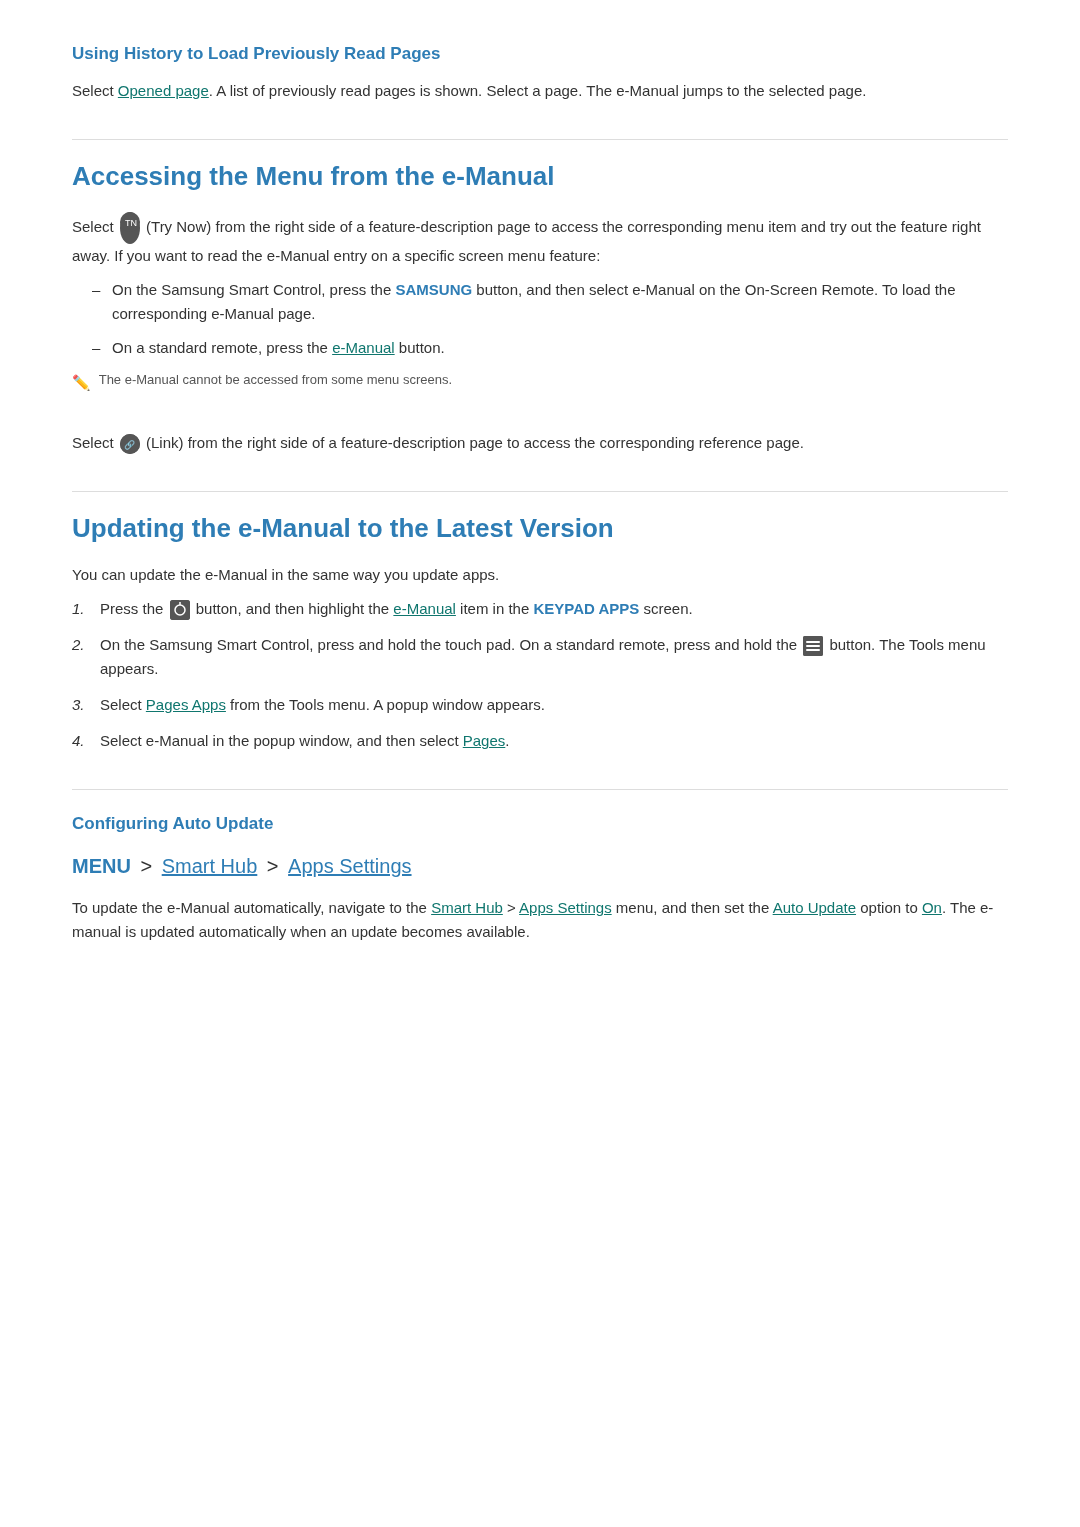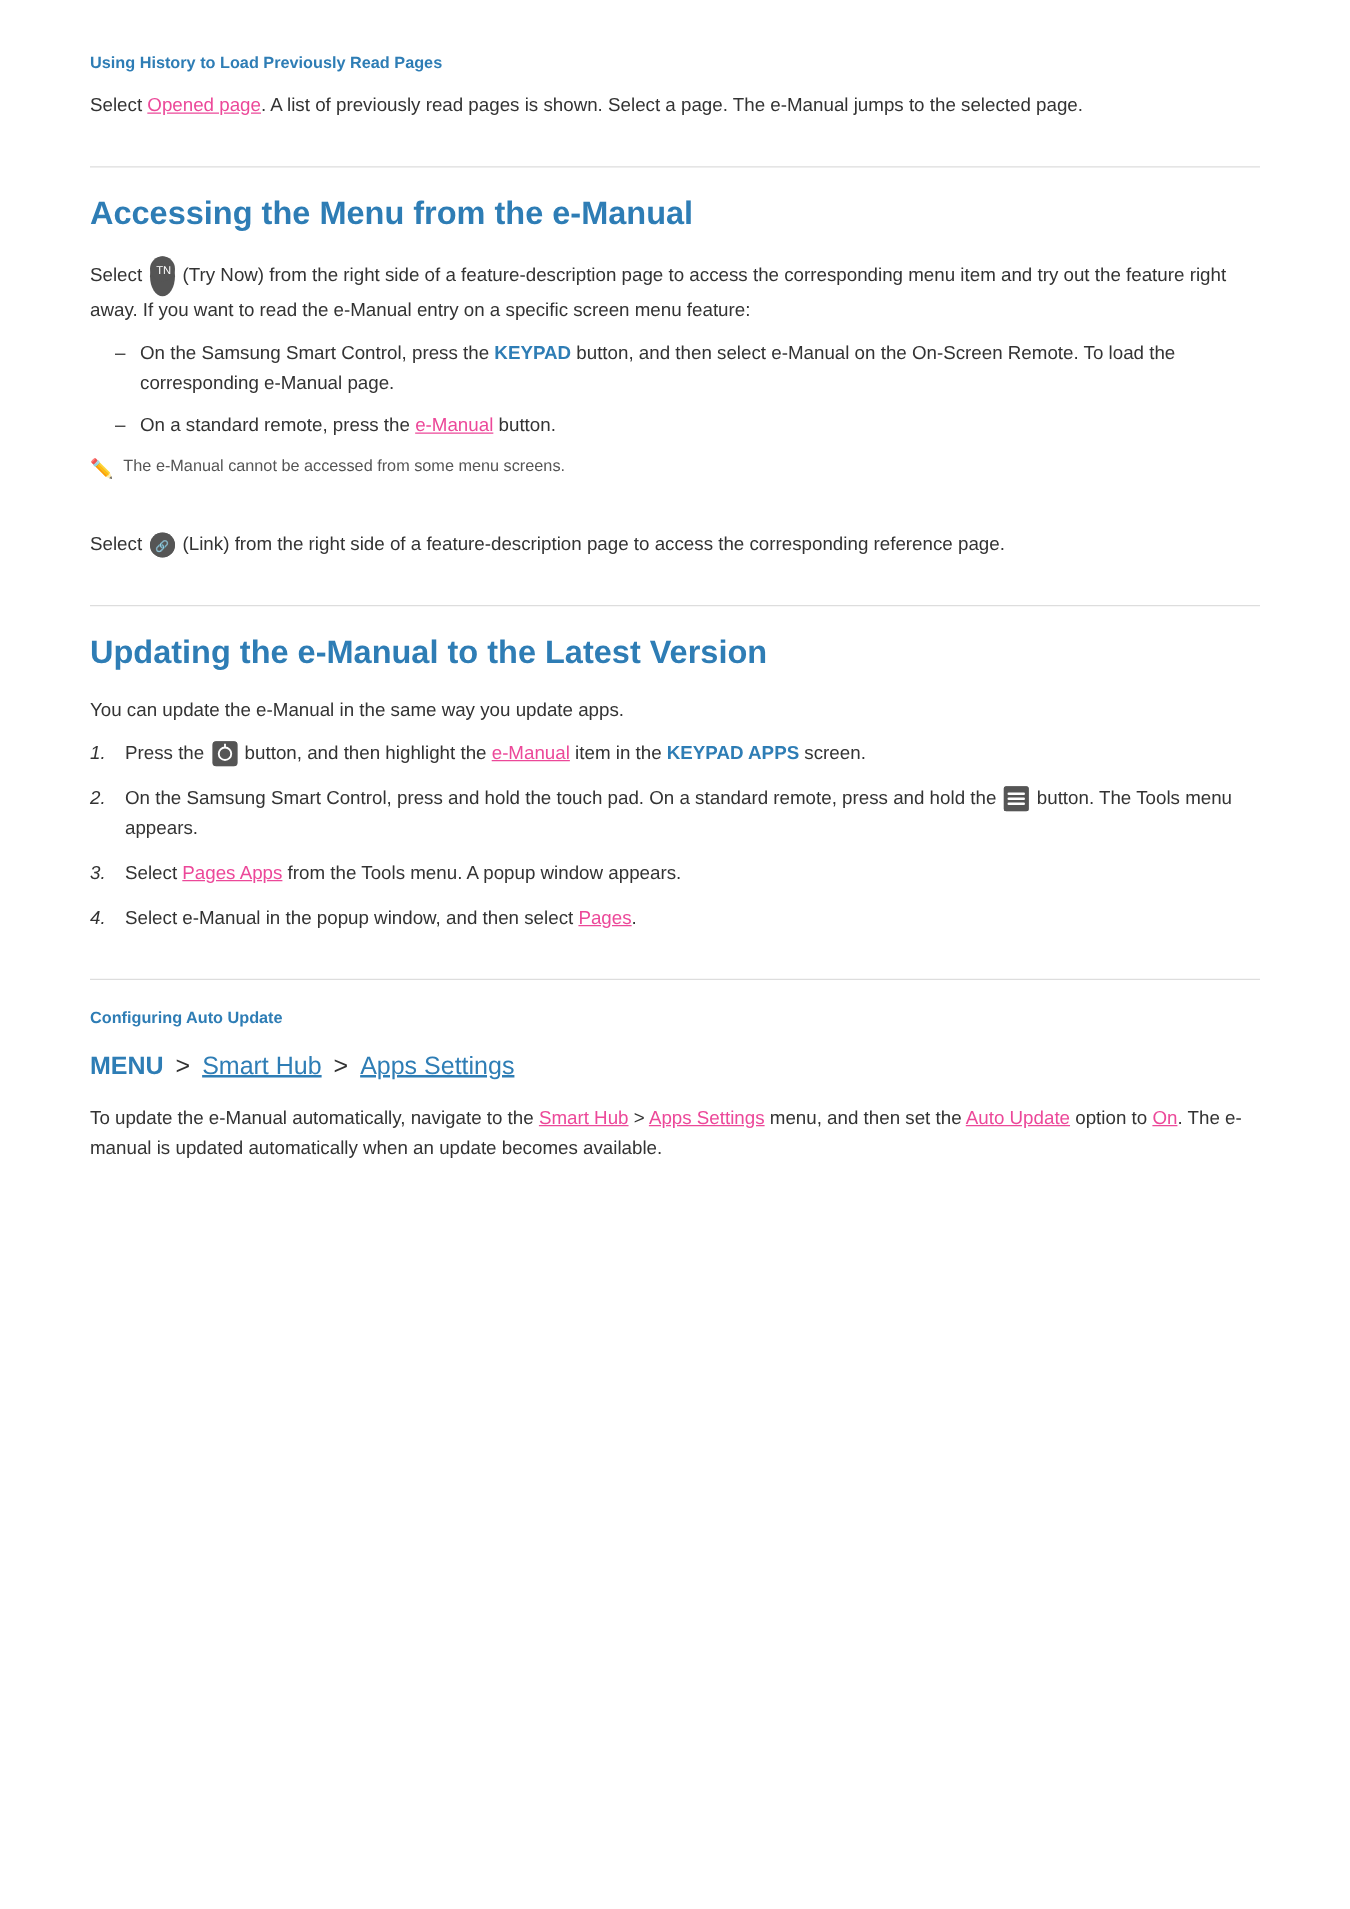--- a/index.html
+++ b/index.html
@@ -14,39 +14,39 @@
       color: #333333;
       line-height: 1.6;
       padding: 40px 72px;
       max-width: 1080px;
     }
     .section {
       margin-bottom: 36px;
     }
     .section-title-small {
       color: #2e7db5;
-      font-size: 13px;
+      font-size: 17px;
       font-weight: bold;
       margin-bottom: 12px;
     }
     .section-title-large {
       color: #2e7db5;
       font-size: 26px;
       font-weight: bold;
       margin-bottom: 14px;
       border-top: 1px solid #dddddd;
       padding-top: 16px;
     }
     p {
       margin-bottom: 10px;
       font-size: 15px;
       color: #333;
     }
     .link-text {
-      color: #ec4899;
+      color: #0f766e;
       text-decoration: underline;
       cursor: pointer;
     }
     .highlight-blue {
       color: #2e7db5;
       font-weight: bold;
     }
     .bullet-list {
       list-style: none;
       margin: 10px 0 10px 20px;
@@ -172,21 +172,21 @@
     <span class="try-now-icon">
       <svg width="20" height="20" viewBox="0 0 20 20" xmlns="http://www.w3.org/2000/svg">
         <circle cx="10" cy="10" r="10" fill="#555"></circle>
         <text x="5" y="14" font-size="9" fill="white" font-family="Arial">TN</text>
       </svg>
     </span>
     (Try Now) from the right side of a feature-description page to access the corresponding menu item and try out the feature right away. If you want to read the e-Manual entry on a specific screen menu feature:
   </p>
   <ul class="bullet-list">
     <li>
-      On the Samsung Smart Control, press the <span class="highlight-blue">KEYPAD</span> button, and then select e-Manual on the On-Screen Remote. To load the corresponding e-Manual page.
+      On the Samsung Smart Control, press the <span class="highlight-blue">SAMSUNG</span> button, and then select e-Manual on the On-Screen Remote. To load the corresponding e-Manual page.
     </li>
     <li>
       On a standard remote, press the <span class="link-text">e-Manual</span> button.
     </li>
   </ul>
   <div class="note">
     <span class="note-icon">✏️</span>
     <span>The e-Manual cannot be accessed from some menu screens.</span>
   </div>
 </div>

